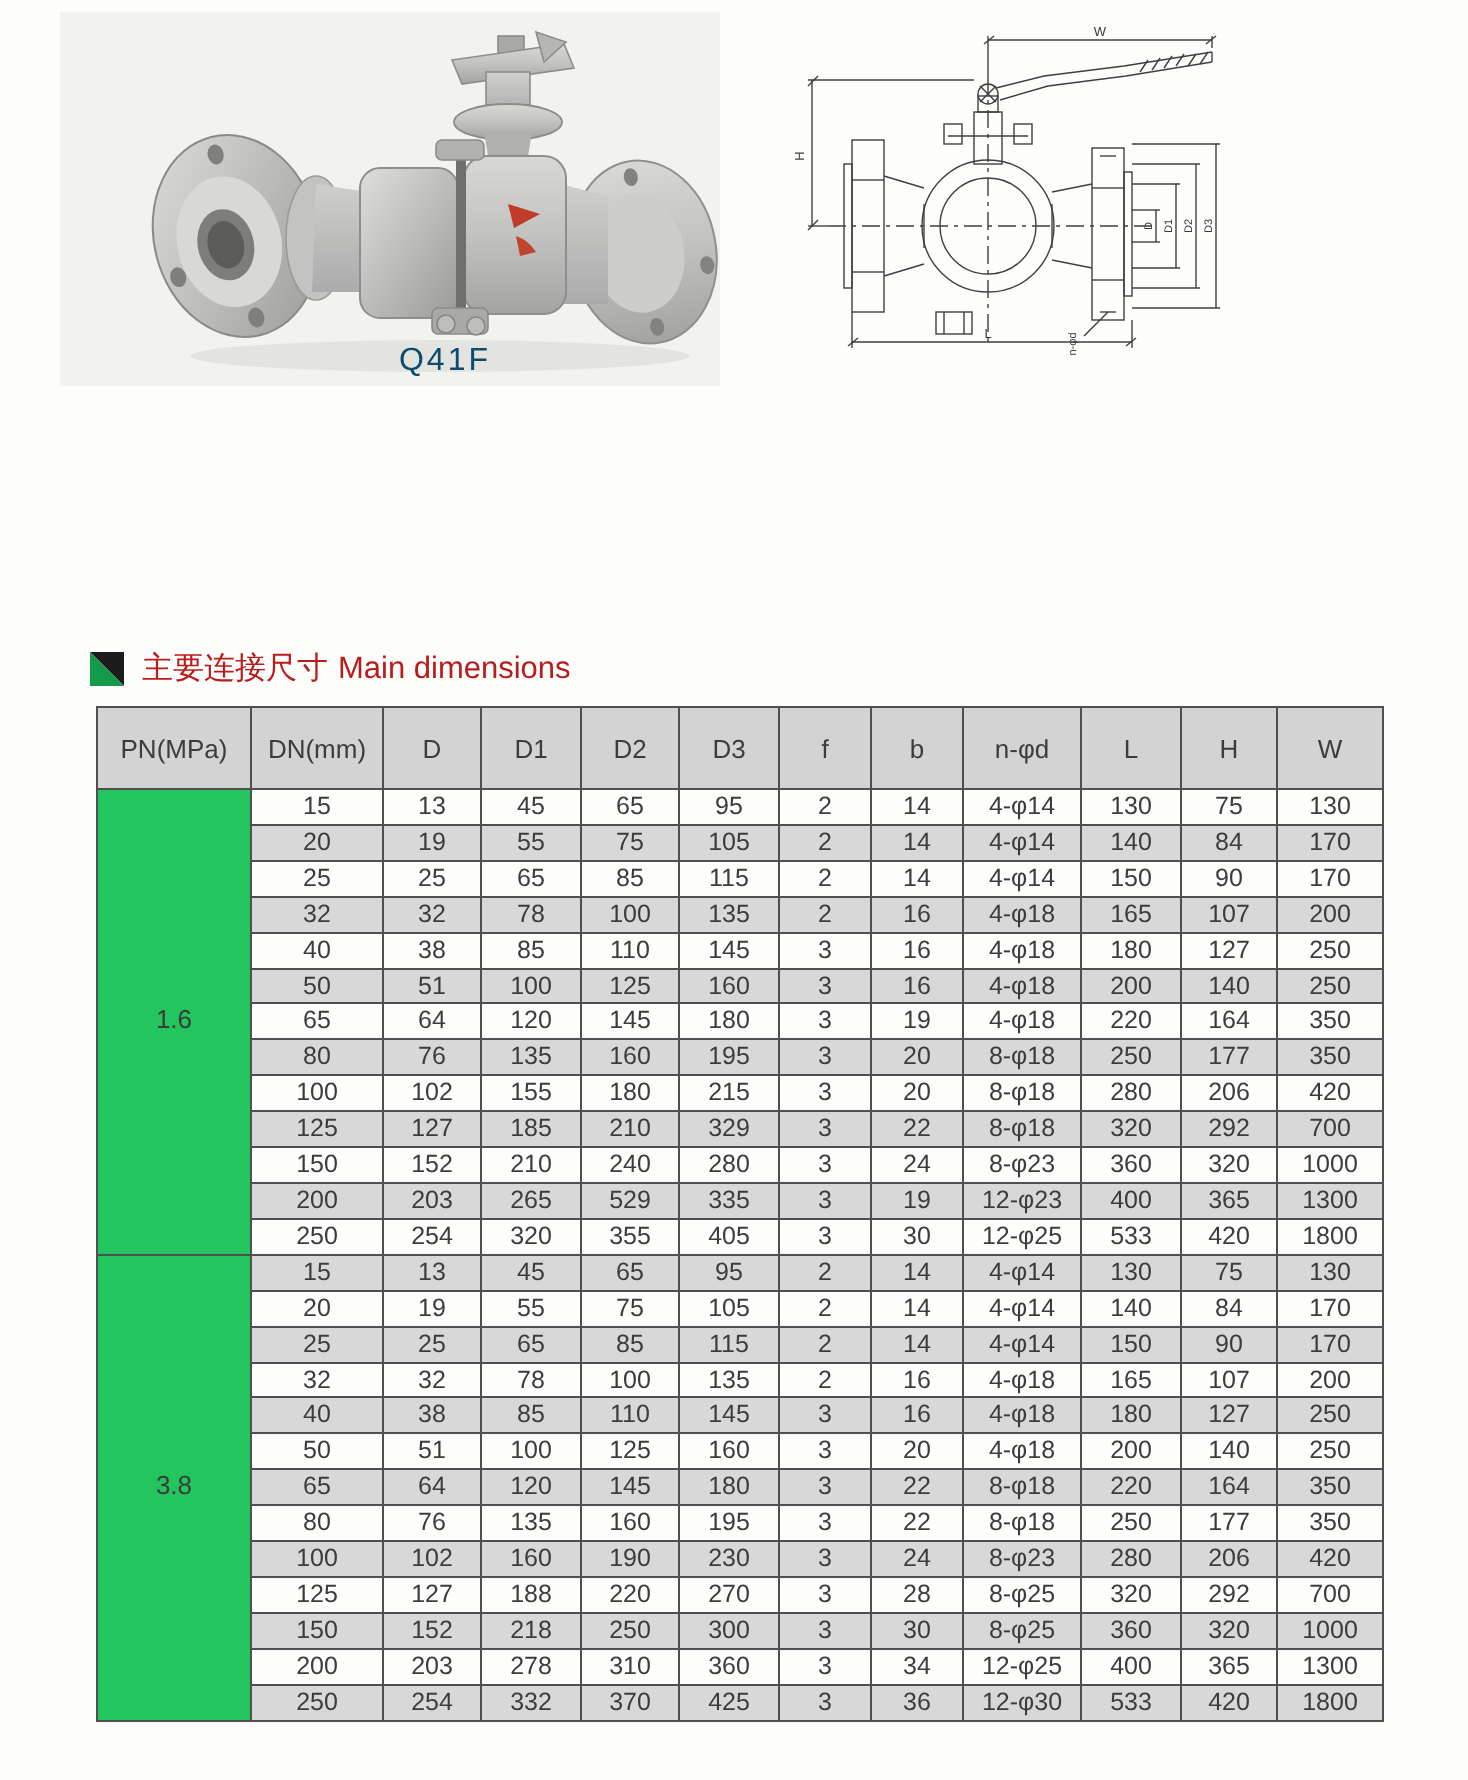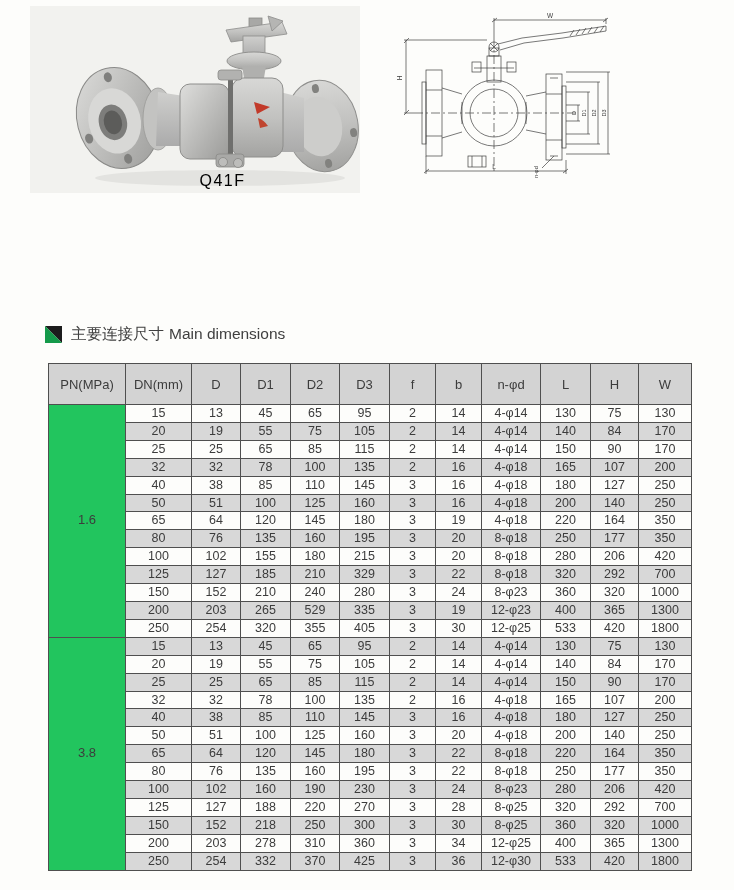--- a/index.html
+++ b/index.html
@@ -1,26 +1,26 @@
 <!DOCTYPE html>
 <html><head>
 <meta charset="utf-8">
 <style>
   html,body{margin:0;padding:0;}
   .page{position:relative;width:734px;height:890px;background:#fdfdfb;
         font-family:"Liberation Sans",sans-serif;overflow:hidden;color:#3e3e3e;}
   .photo-block{position:absolute;left:30px;top:6px;width:330px;height:187px;background:#f2f2ef;}
   .photo-caption{position:absolute;left:85px;top:172px;width:275px;text-align:center;
-        font-size:16px;color:#000000;letter-spacing:1.5px;}
+        font-size:16px;color:#0c4a6e;letter-spacing:1.5px;}
   .drawing-block{position:absolute;left:392px;top:10px;width:242px;height:172px;}
   .section-heading{position:absolute;left:45px;top:324px;display:flex;align-items:center;gap:9px;}
-  .section-heading .txt{font-size:15.5px;color:#404040;white-space:nowrap;}
+  .section-heading .txt{font-size:15.5px;color:#b91c1c;white-space:nowrap;}
   .section-heading .txt .en{margin-left:5px;}
   table.dim{position:absolute;left:48px;top:353px;width:528px;border-collapse:collapse;
-        table-layout:fixed;font-size:12.5px;color:#3c3c3c;margin-top:10px;}
+        table-layout:fixed;font-size:12.5px;color:#3c3c3c;}
   table.dim th,table.dim td{border:1px solid #4f4f4f;padding:0;text-align:center;
         vertical-align:middle;font-weight:normal;overflow:hidden;white-space:nowrap;}
   table.dim th{height:40px;background:#d3d3d3;font-size:13px;}
   table.dim td{height:16.9px;line-height:16.9px;}
   table.dim td.shade{background:#d8d8d8;}
   table.dim td.pn{background:#22c55e;font-size:13px;}
   svg text{font-family:"Liberation Sans",sans-serif;fill:#3c3c3c;}
 </style>
 </head>
 <body>

